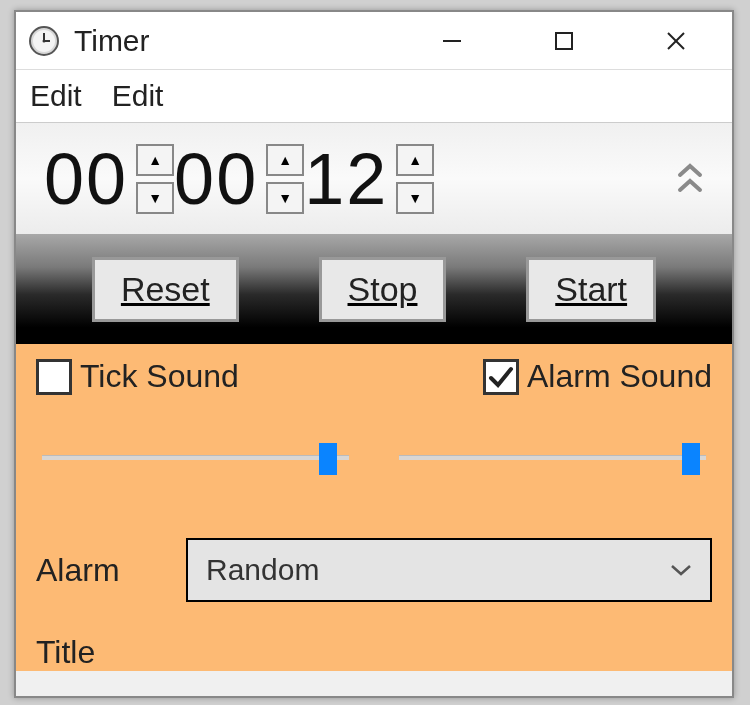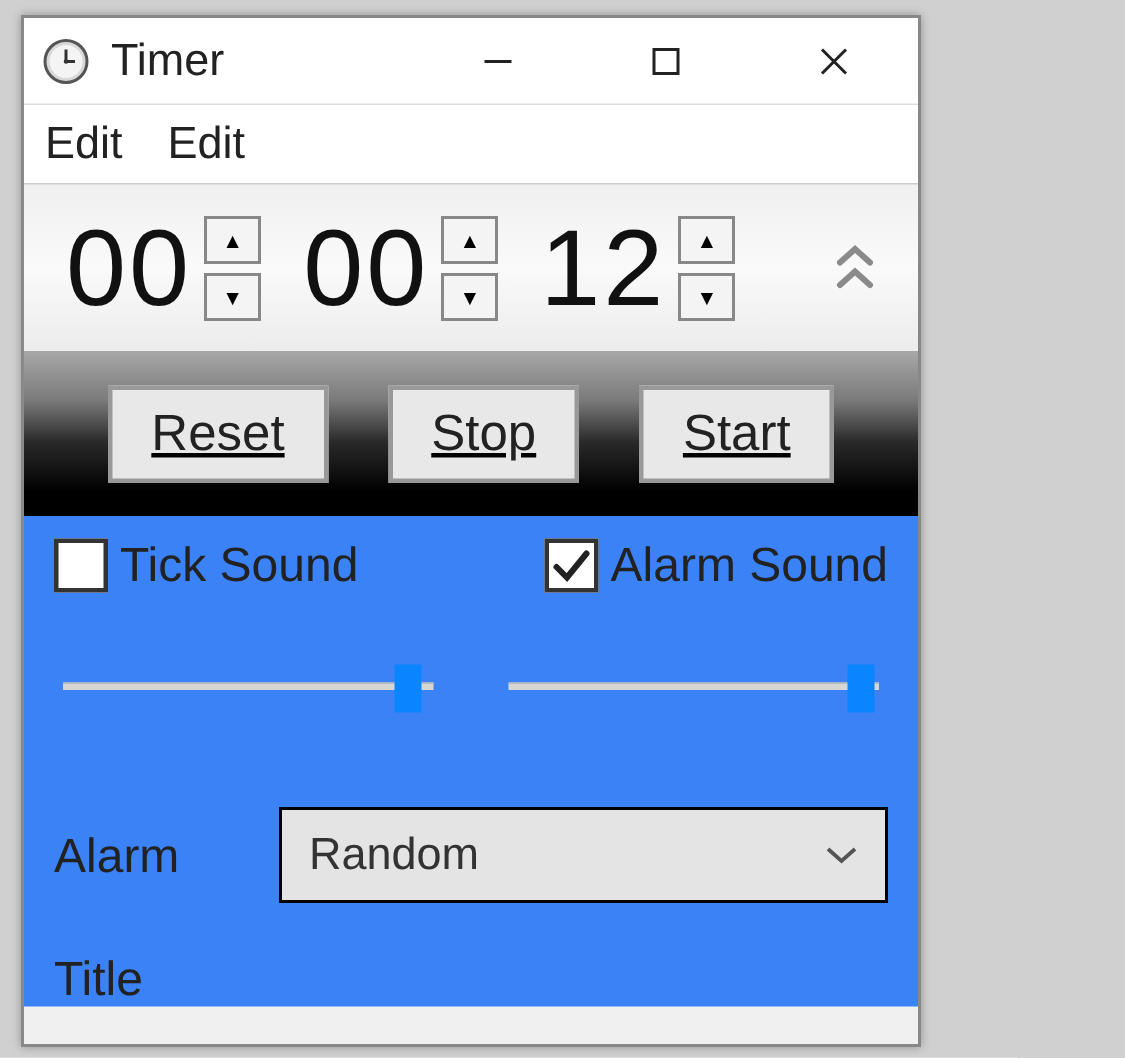--- a/index.html
+++ b/index.html
@@ -7,21 +7,21 @@
       font-family: "Segoe UI", Tahoma, sans-serif;
       background: #d0d0d0;
       width: 750px;
       height: 705px;
       position: relative;
     }
     .window {
       position: absolute;
       left: 14px;
       top: 10px;
-      width: 600px;
+      width: 720px;
       height: 688px;
       background: #f0f0f0;
       border: 2px solid #888;
       box-shadow: 0 0 6px rgba(0,0,0,0.3);
     }
     
     .titlebar {
       height: 58px;
       background: #fff;
       display: flex;
@@ -65,21 +65,20 @@
     }
     .menu-item { cursor: default; }
     
     .time-row {
       height: 112px;
       background: linear-gradient(#f0f0f0, #fafafa, #ececec);
       border-top: 1px solid #ccc;
       display: flex;
       align-items: center;
       padding-left: 28px;
-      gap: 28px;
     }
     .spinner-group {
       display: flex;
       align-items: center;
       gap: 8px;
     }
     .spinner-value {
       font-size: 72px;
       font-weight: 400;
       color: #111;
@@ -130,21 +129,21 @@
       border: 3px solid #999;
       padding: 10px 26px;
       font-size: 34px;
       color: #222;
       cursor: pointer;
       font-family: inherit;
     }
     
     .options {
       padding: 14px 20px 0 20px;
-      background: #3b82f6;
+      background: #fdba74;
     }
     .check-row {
       display: flex;
       align-items: center;
       gap: 20px;
       font-size: 32px;
       color: #222;
     }
     .check-group {
       display: flex;

